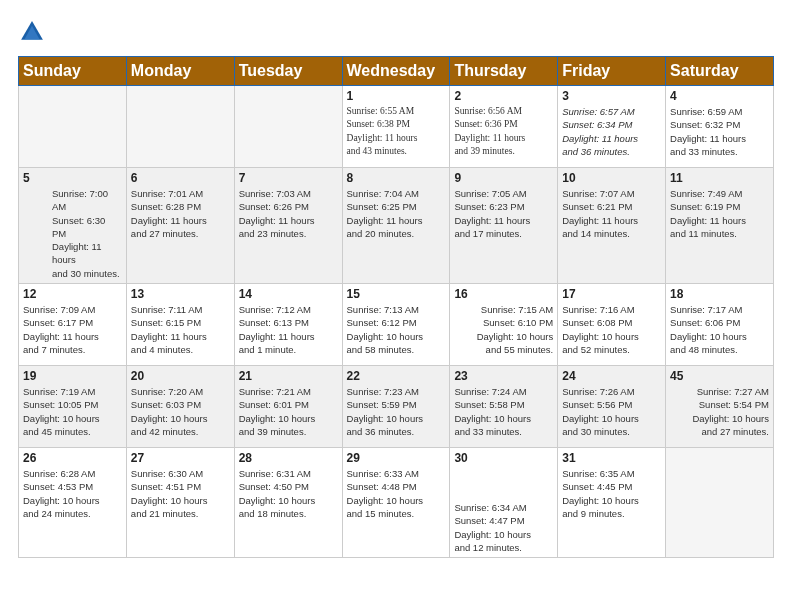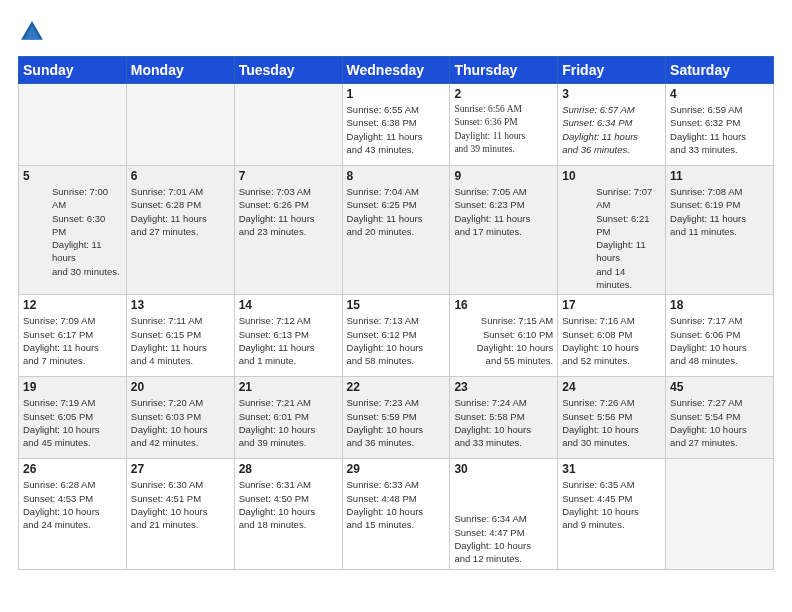--- a/index.html
+++ b/index.html
@@ -48,23 +48,23 @@
     .subtitle {
       font-size: 14px;
       color: #444;
     }
     .calendar {
       width: 100%;
       border-collapse: collapse;
       border: 1px solid #ccc;
     }
     .calendar th {
-      background: #1d4ed8;
+      background: #a16207;
       color: #fff;
-      font-size: 14px;
+      font-size: 16px;
       font-weight: bold;
       padding: 5px 4px;
       text-align: left;
       border: 1px solid #2266b0;
     }
     .calendar td {
       border: 1px solid #ccc;
       vertical-align: top;
       padding: 3px 4px;
       width: calc(100% / 7);
@@ -124,21 +124,21 @@
           <th>Saturday</th>
         </tr>
     </thead>
     <tbody id="calendar-body">
     <tr>
           <td class="empty"></td>
           <td class="empty"></td>
           <td class="empty"></td>
           <td>
             <div class="day-num">1</div>
-            <div class="day-info" style="white-space: pre-line;">Sunrise: 6:55 AM
+            <div class="day-info" style="white-space: pre-line; font-family: Liberation Serif, serif;">Sunrise: 6:55 AM
 Sunset: 6:38 PM
 Daylight: 11 hours
 and 43 minutes.</div>
           </td>
           <td>
             <div class="day-num">2</div>
             <div class="day-info" style="white-space: pre-line; font-family: Liberation Serif, serif;">Sunrise: 6:56 AM
 Sunset: 6:36 PM
 Daylight: 11 hours
 and 39 minutes.</div>
@@ -189,28 +189,28 @@
           </td>
           <td>
             <div class="day-num">9</div>
             <div class="day-info" style="white-space: pre-line;">Sunrise: 7:05 AM
 Sunset: 6:23 PM
 Daylight: 11 hours
 and 17 minutes.</div>
           </td>
           <td>
             <div class="day-num">10</div>
-            <div class="day-info" style="white-space: pre-line; margin-left: 34px;">Sunrise: 7:07 AM
+            <div class="day-info" style="white-space: pre-line;">Sunrise: 7:07 AM
 Sunset: 6:21 PM
 Daylight: 11 hours
 and 14 minutes.</div>
           </td>
           <td>
             <div class="day-num">11</div>
-            <div class="day-info" style="white-space: pre-line;">Sunrise: 7:08 AM
+            <div class="day-info" style="white-space: pre-line;">Sunrise: 7:49 AM
 Sunset: 6:19 PM
 Daylight: 11 hours
 and 11 minutes.</div>
           </td>
         </tr>
         <tr>
           <td>
             <div class="day-num">12</div>
             <div class="day-info" style="white-space: pre-line;">Sunrise: 7:09 AM
 Sunset: 6:17 PM
@@ -257,21 +257,21 @@
             <div class="day-info" style="white-space: pre-line;">Sunrise: 7:17 AM
 Sunset: 6:06 PM
 Daylight: 10 hours
 and 48 minutes.</div>
           </td>
         </tr>
         <tr class="row-shaded">
           <td>
             <div class="day-num">19</div>
             <div class="day-info" style="white-space: pre-line;">Sunrise: 7:19 AM
-Sunset: 6:05 PM
+Sunset: 10:05 PM
 Daylight: 10 hours
 and 45 minutes.</div>
           </td>
           <td>
             <div class="day-num">20</div>
             <div class="day-info" style="white-space: pre-line;">Sunrise: 7:20 AM
 Sunset: 6:03 PM
 Daylight: 10 hours
 and 42 minutes.</div>
           </td>
@@ -298,21 +298,21 @@
           </td>
           <td>
             <div class="day-num">24</div>
             <div class="day-info" style="white-space: pre-line;">Sunrise: 7:26 AM
 Sunset: 5:56 PM
 Daylight: 10 hours
 and 30 minutes.</div>
           </td>
           <td>
             <div class="day-num">45</div>
-            <div class="day-info" style="white-space: pre-line;">Sunrise: 7:27 AM
+            <div class="day-info" style="white-space: pre-line; text-align: right;">Sunrise: 7:27 AM
 Sunset: 5:54 PM
 Daylight: 10 hours
 and 27 minutes.</div>
           </td>
         </tr>
         <tr>
           <td>
             <div class="day-num">26</div>
             <div class="day-info" style="white-space: pre-line;">Sunrise: 6:28 AM
 Sunset: 4:53 PM

